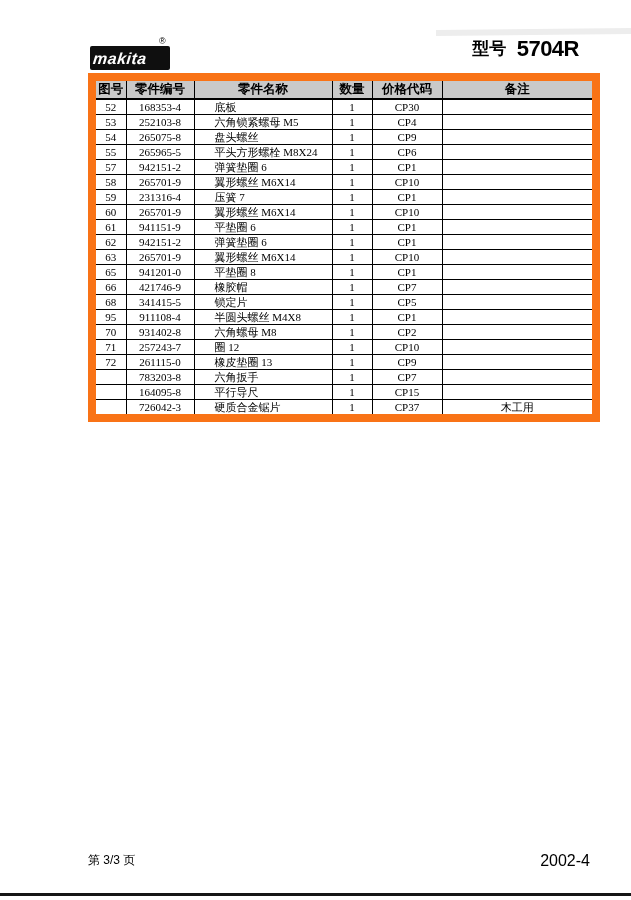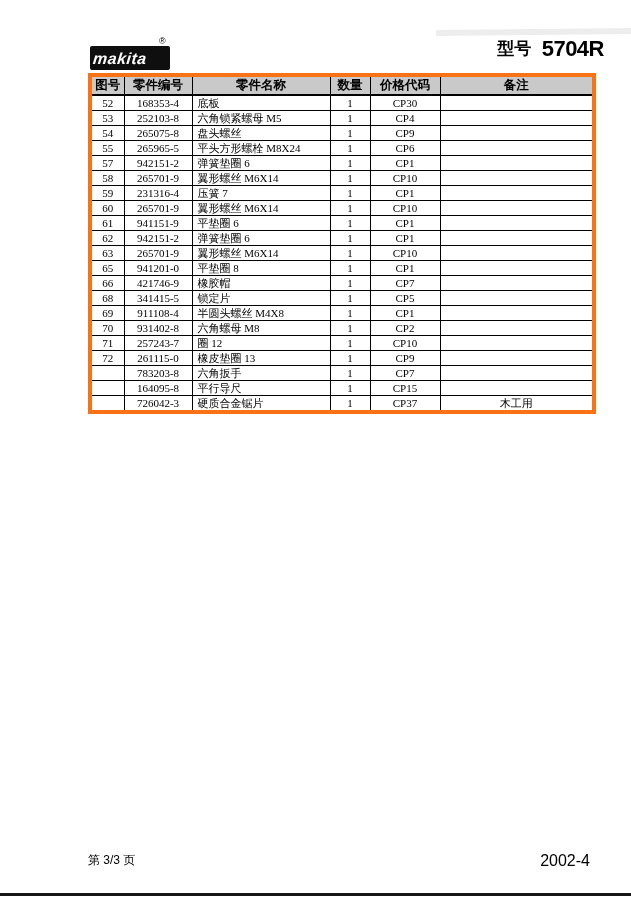--- a/index.html
+++ b/index.html
@@ -46,21 +46,21 @@
     top: 36px;
     font-size: 9px;
     font-family: "Liberation Sans", sans-serif;
     color: #000;
   }
 
   
   .model-title {
     position: absolute;
     top: 36px;
-    right: 27px;
+    right: 52px;
     text-align: right;
     white-space: nowrap;
     font-family: "Liberation Sans", "DejaVu Sans", sans-serif;
   }
   .model-label {
     font-size: 17px;
     font-weight: bold;
     vertical-align: 2px;
   }
   .model-number {
@@ -90,21 +90,21 @@
   }
 
   
   .parts-table {
     position: absolute;
     left: 88px;
     top: 73px;
     width: 504px;
     border-collapse: collapse;
     table-layout: fixed;
-    border: 4px solid #f97316;
+    border: 8px solid #f97316;
   }
   .parts-table th,
   .parts-table td {
     border: 1px solid #000;
     padding: 0 2px;
     overflow: hidden;
     white-space: nowrap;
   }
   .parts-table th {
     background: #c9c9c9;
@@ -117,21 +117,21 @@
   }
   .parts-table td {
     height: 14px;
     font-size: 11px;
     line-height: 1;
     text-align: center;
     font-family: "Liberation Serif", "DejaVu Serif", serif;
   }
   .parts-table td.c2 {
     text-align: left;
-    padding-left: 5px;
+    padding-left: 20px;
   }
   col.w0 { width: 34px; }
   col.w1 { width: 68px; }
   col.w2 { width: 138px; }
   col.w3 { width: 40px; }
   col.w4 { width: 70px; }
   col.w5 { width: 154px; }
 
   
   .footer-page {
@@ -294,21 +294,21 @@
         </tr>
         <tr>
           <td class="c0">68</td>
           <td class="c1">341415-5</td>
           <td class="c2">锁定片</td>
           <td class="c3">1</td>
           <td class="c4">CP5</td>
           <td class="c5"></td>
         </tr>
         <tr>
-          <td class="c0">69</td>
+          <td class="c0">95</td>
           <td class="c1">911108-4</td>
           <td class="c2">半圆头螺丝 M4X8</td>
           <td class="c3">1</td>
           <td class="c4">CP1</td>
           <td class="c5"></td>
         </tr>
         <tr>
           <td class="c0">70</td>
           <td class="c1">931402-8</td>
           <td class="c2">六角螺母 M8</td>

